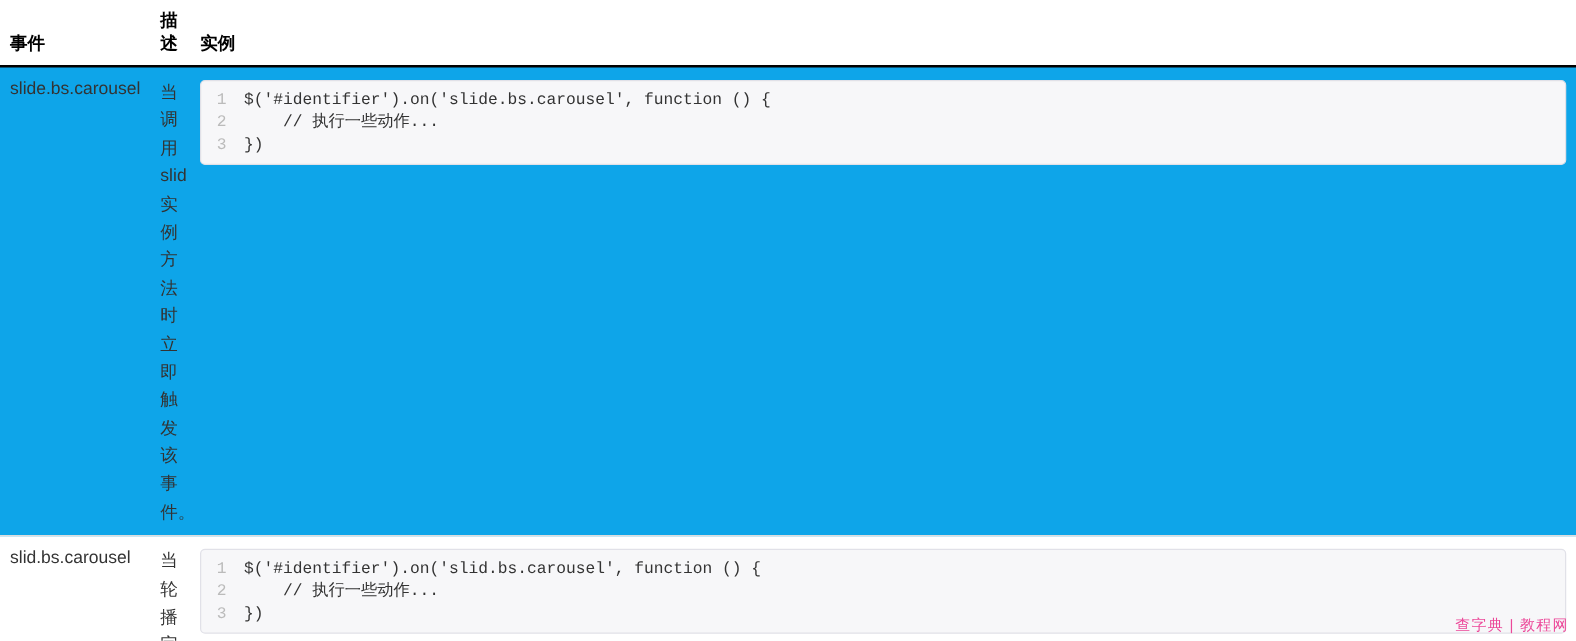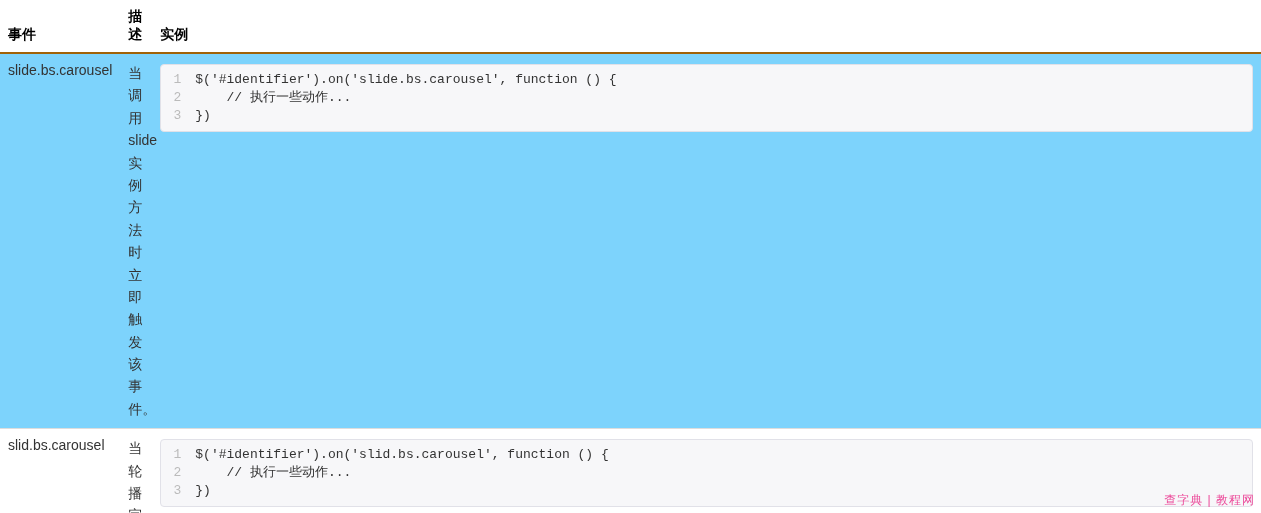--- a/index.html
+++ b/index.html
@@ -12,34 +12,34 @@
   }
   table {
     width: 100%;
     border-collapse: collapse;
     table-layout: auto;
   }
   thead th {
     text-align: left;
     font-weight: 700;
     padding: 8px 8px;
-    border-bottom: 2px solid #a16207;
+    border-bottom: 2px solid #000000;
     vertical-align: bottom;
     font-size: 14px;
     color: #000;
   }
   tbody td {
     padding: 8px 8px;
     border-top: 1px solid #ddd;
     vertical-align: top;
     font-size: 14px;
     color: #333;
   }
   tbody tr.striped {
-    background: #7dd3fc;
+    background: #0ea5e9;
   }
   td.event-col {
     white-space: nowrap;
     width: 1%;
   }
   td.desc-col {
     width: 1%;
     max-width: 32px;
     line-height: 1.6;
   }
@@ -91,21 +91,21 @@
   <thead>
     <tr>
       <th>事件</th>
       <th>描述</th>
       <th>实例</th>
     </tr>
   </thead>
   <tbody>
     <tr class="striped">
       <td class="event-col">slide.bs.carousel</td>
-      <td class="desc-col">当调用 slide 实例方法时立即触发该事件。</td>
+      <td class="desc-col">当调用 slid 实例方法时立即触发该事件。</td>
       <td class="example-col">
         <div class="code-block">
           <div class="code-line"><span class="ln">1</span><span class="code">$('#identifier').on('slide.bs.carousel', function () {</span></div>
           <div class="code-line"><span class="ln">2</span><span class="code">    // 执行一些动作...</span></div>
           <div class="code-line"><span class="ln">3</span><span class="code">})</span></div>
         </div>
       </td>
     </tr>
     <tr>
       <td class="event-col">slid.bs.carousel</td>

